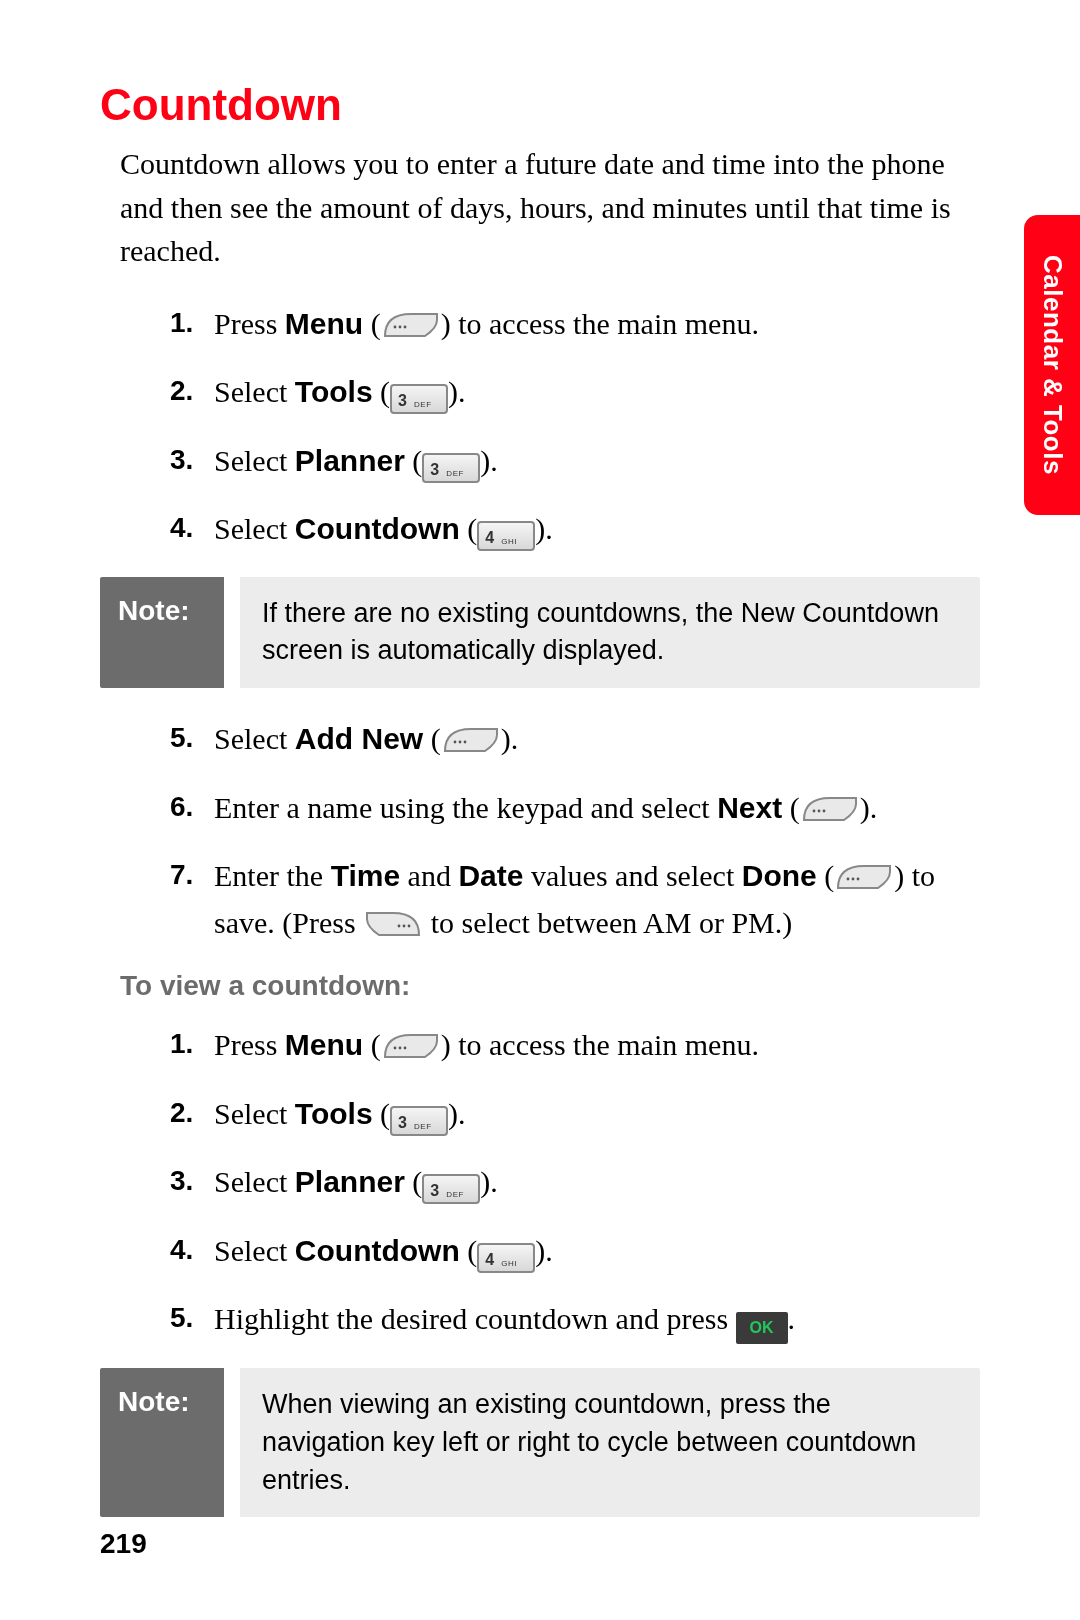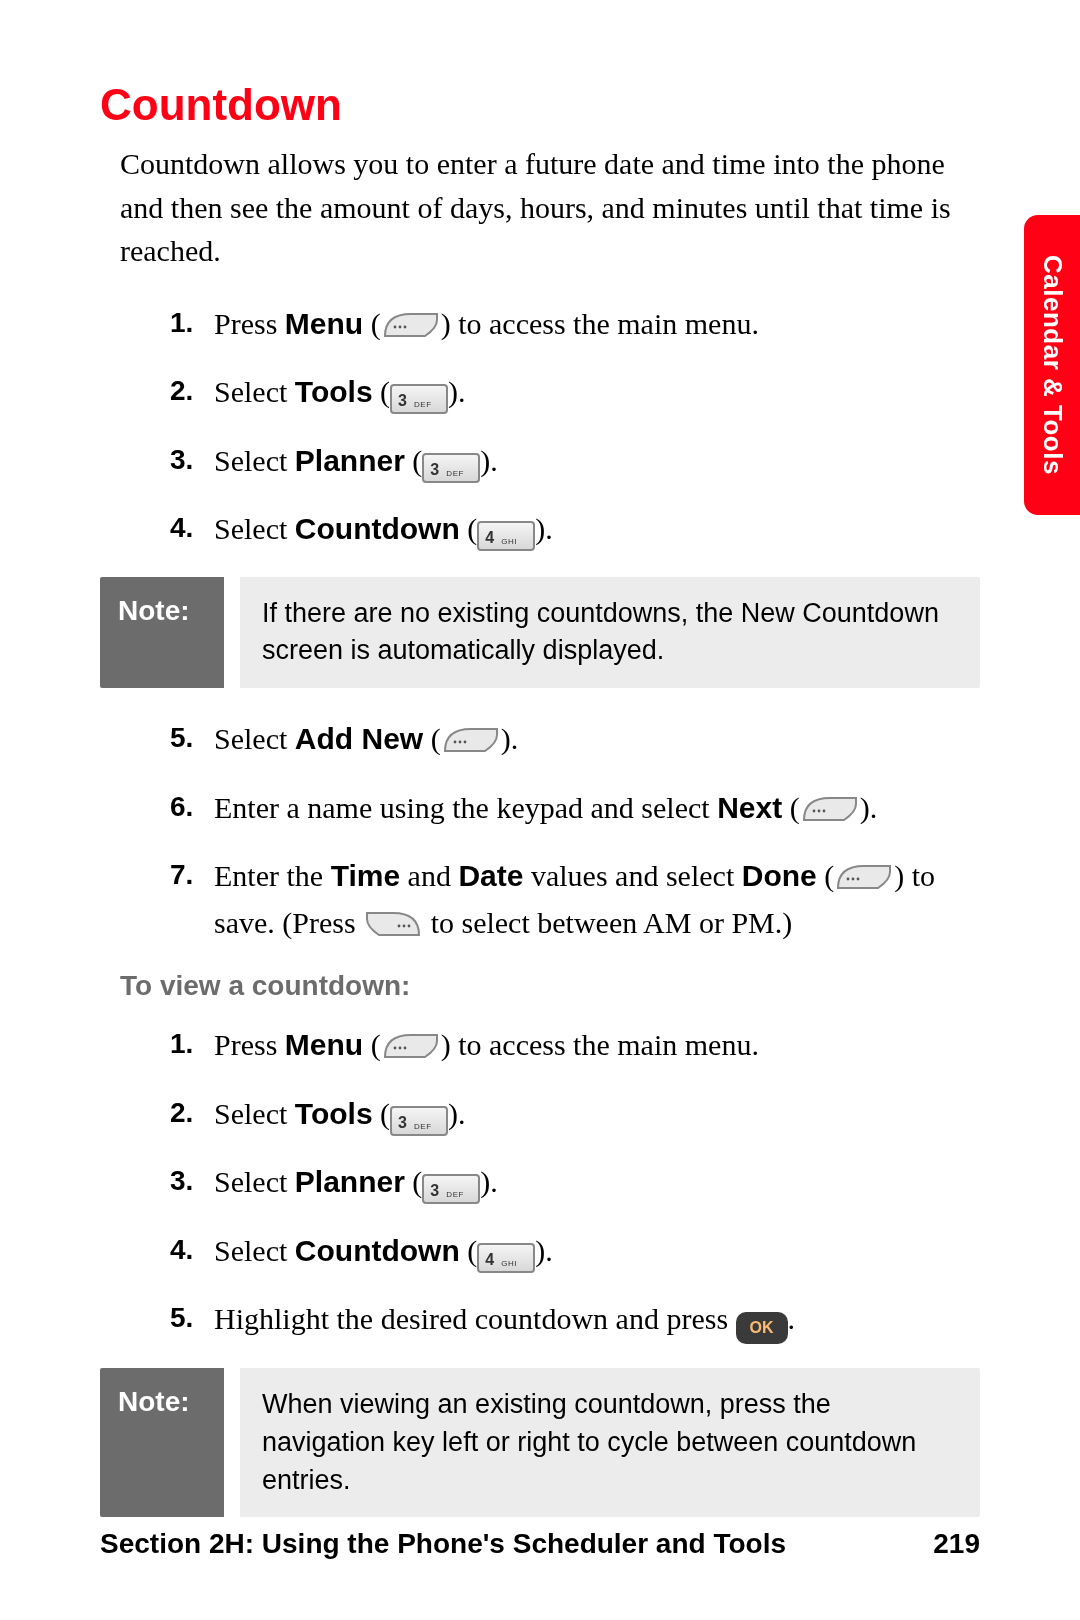--- a/index.html
+++ b/index.html
@@ -144,23 +144,23 @@
     box-sizing: border-box;
   }
   .key3::after { content: "3"; font-size:16px; font-weight:bold; }
   .key3 .sub { font-size: 8px; position:absolute; left:22px; top:4px; letter-spacing:0.5px; }
   .key4::after { content: "4"; font-size:16px; font-weight:bold; }
   .key4 .sub { font-size: 8px; position:absolute; left:22px; top:4px; letter-spacing:0.5px; }
   .okkey {
     display: inline-block;
     width: 52px;
     height: 32px;
-    border-radius: 10px;
+    border-radius: 2px;
     background: #3a3a3a;
-    color: #fdba74;
+    color: #22c55e;
     font-family: Arial, Helvetica, sans-serif;
     font-weight: bold;
     font-size: 16px;
     text-align: center;
     line-height: 32px;
     vertical-align: -4px;
   }
 </style>
 </head>
 <body>
@@ -268,17 +268,16 @@
       <span>Highlight the desired countdown and press </span><span class="okkey">OK</span>.
     </li>
   </ol>
 
   <div class="note-box">
     <div class="note-label">Note:</div>
     <div class="note-body">When viewing an existing countdown, press the navigation key left or right to cycle between countdown entries.</div>
   </div>
 
   <div class="footer">
-    <span>Section 2H: Using the Phone's Scheduler and Tools</span>
     <span>219</span>
   </div>
 
 </div>
 
 </body></html>

